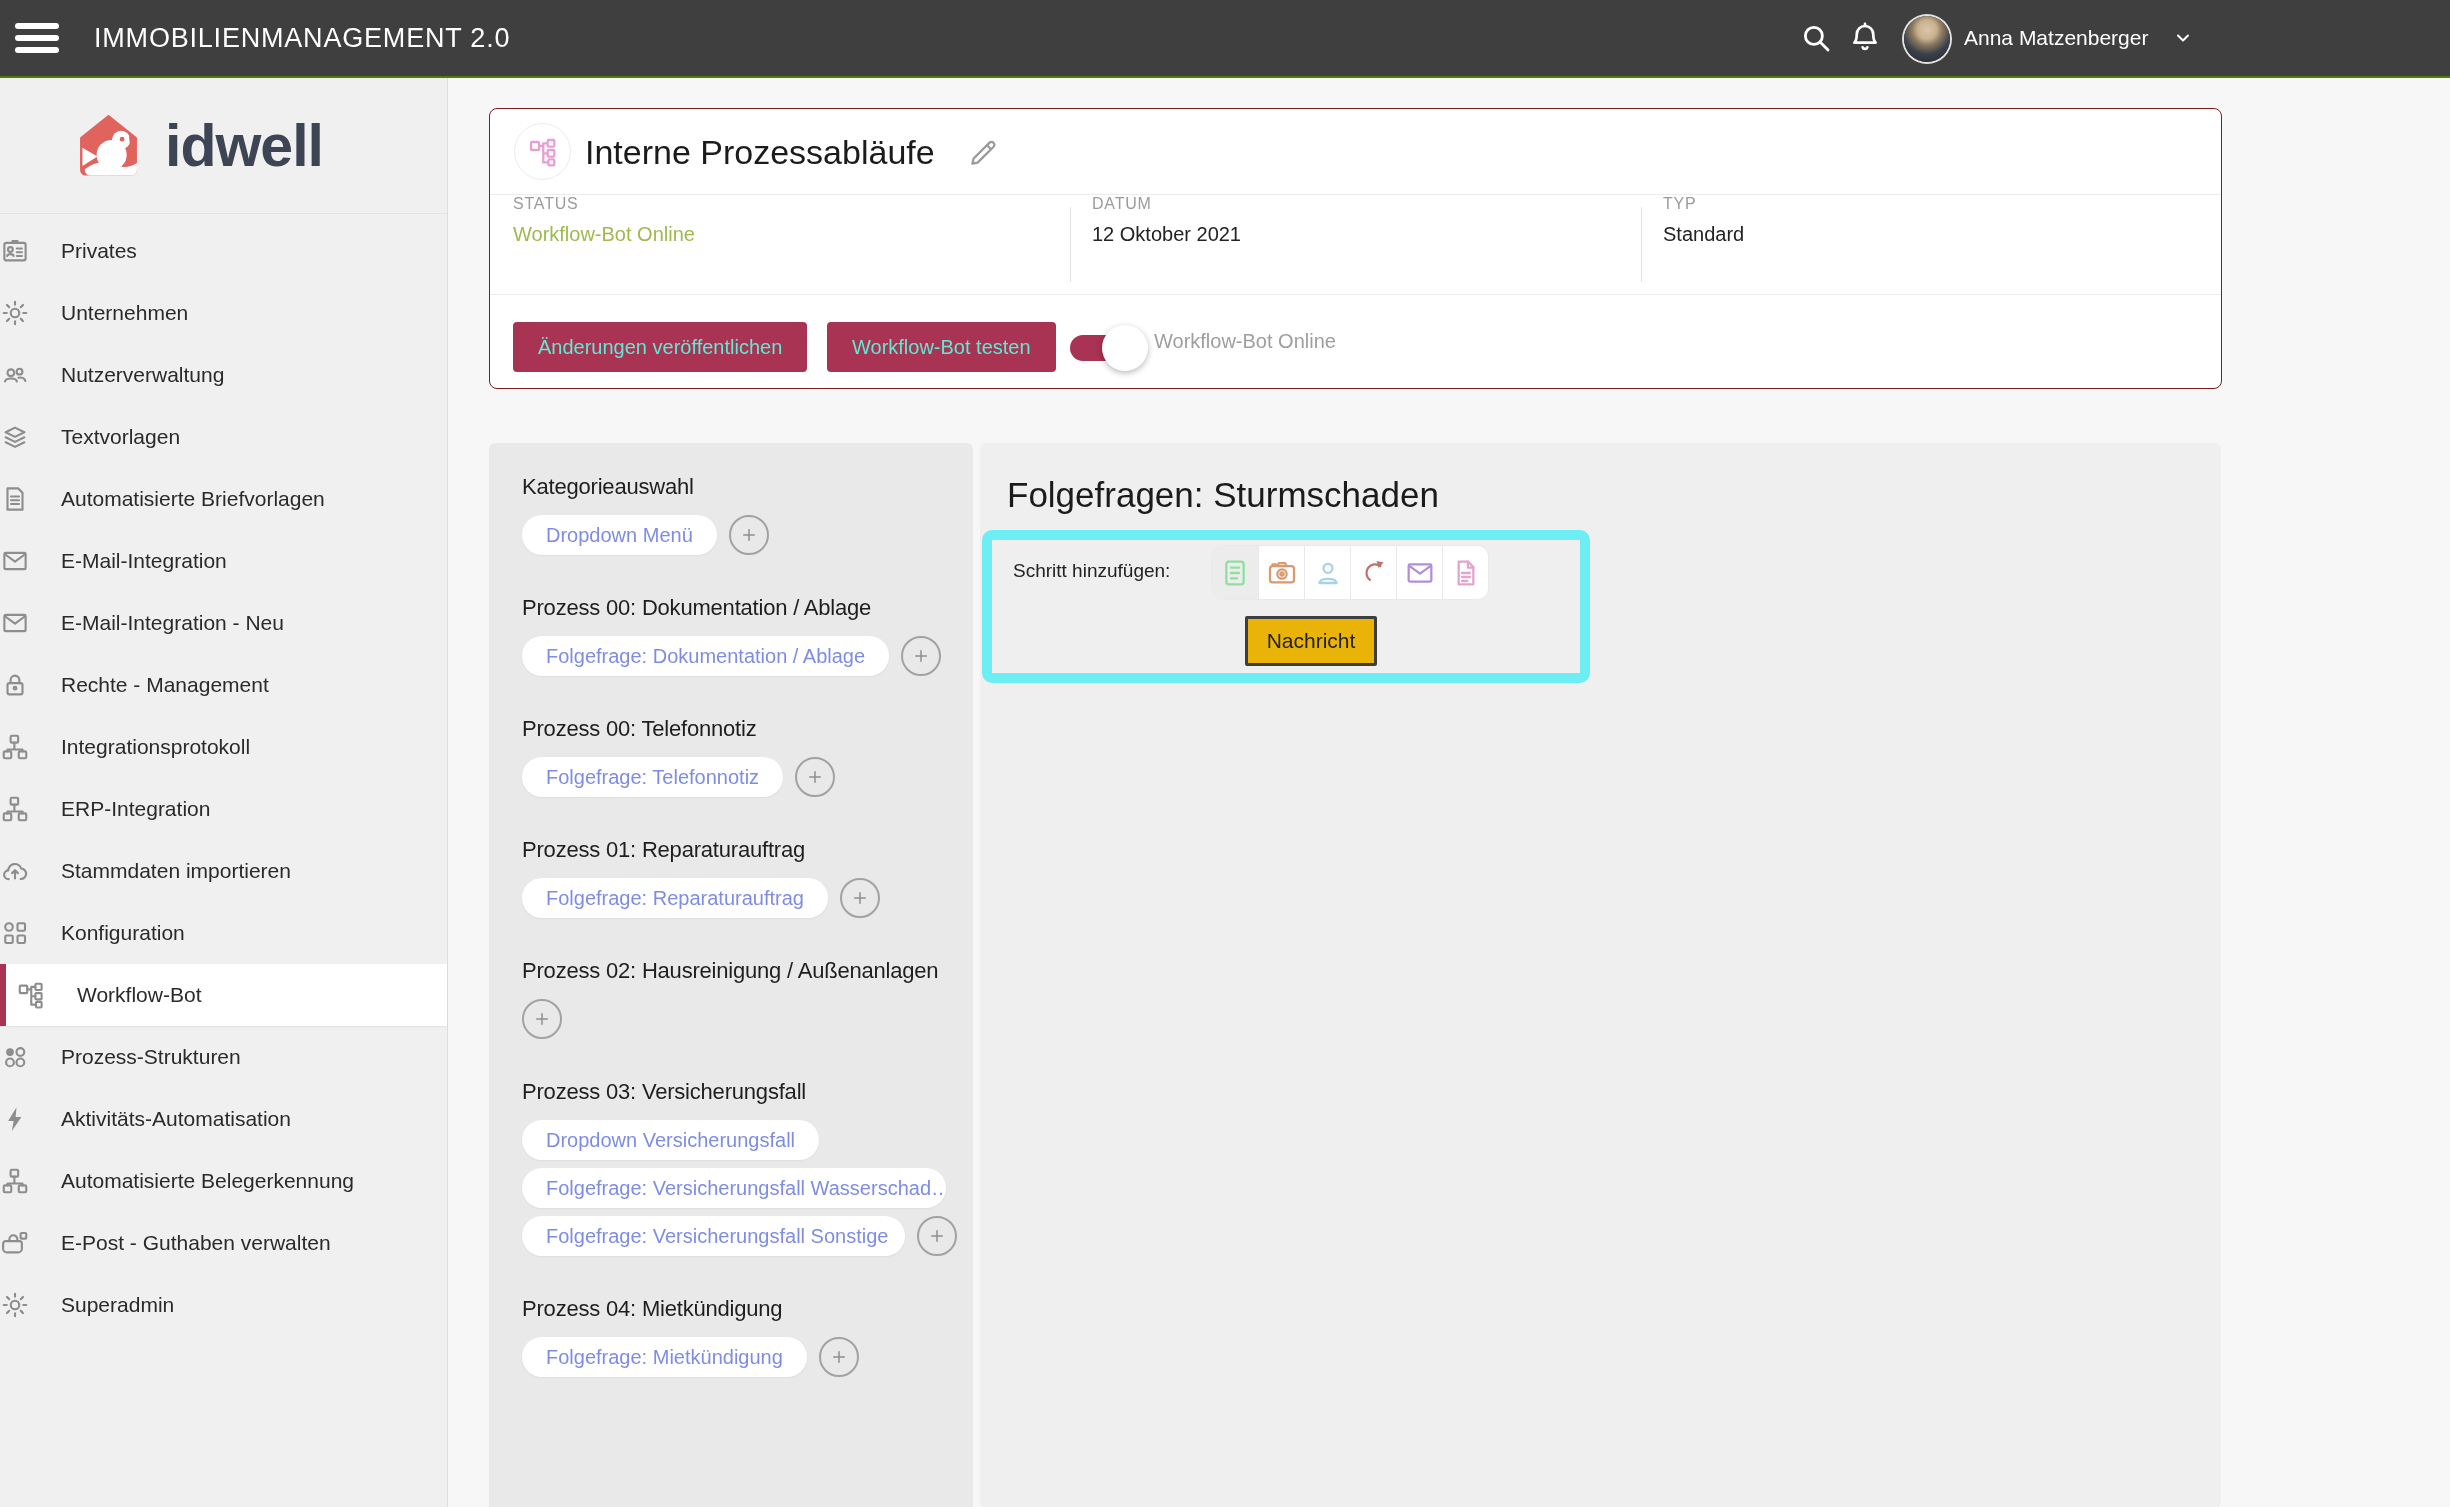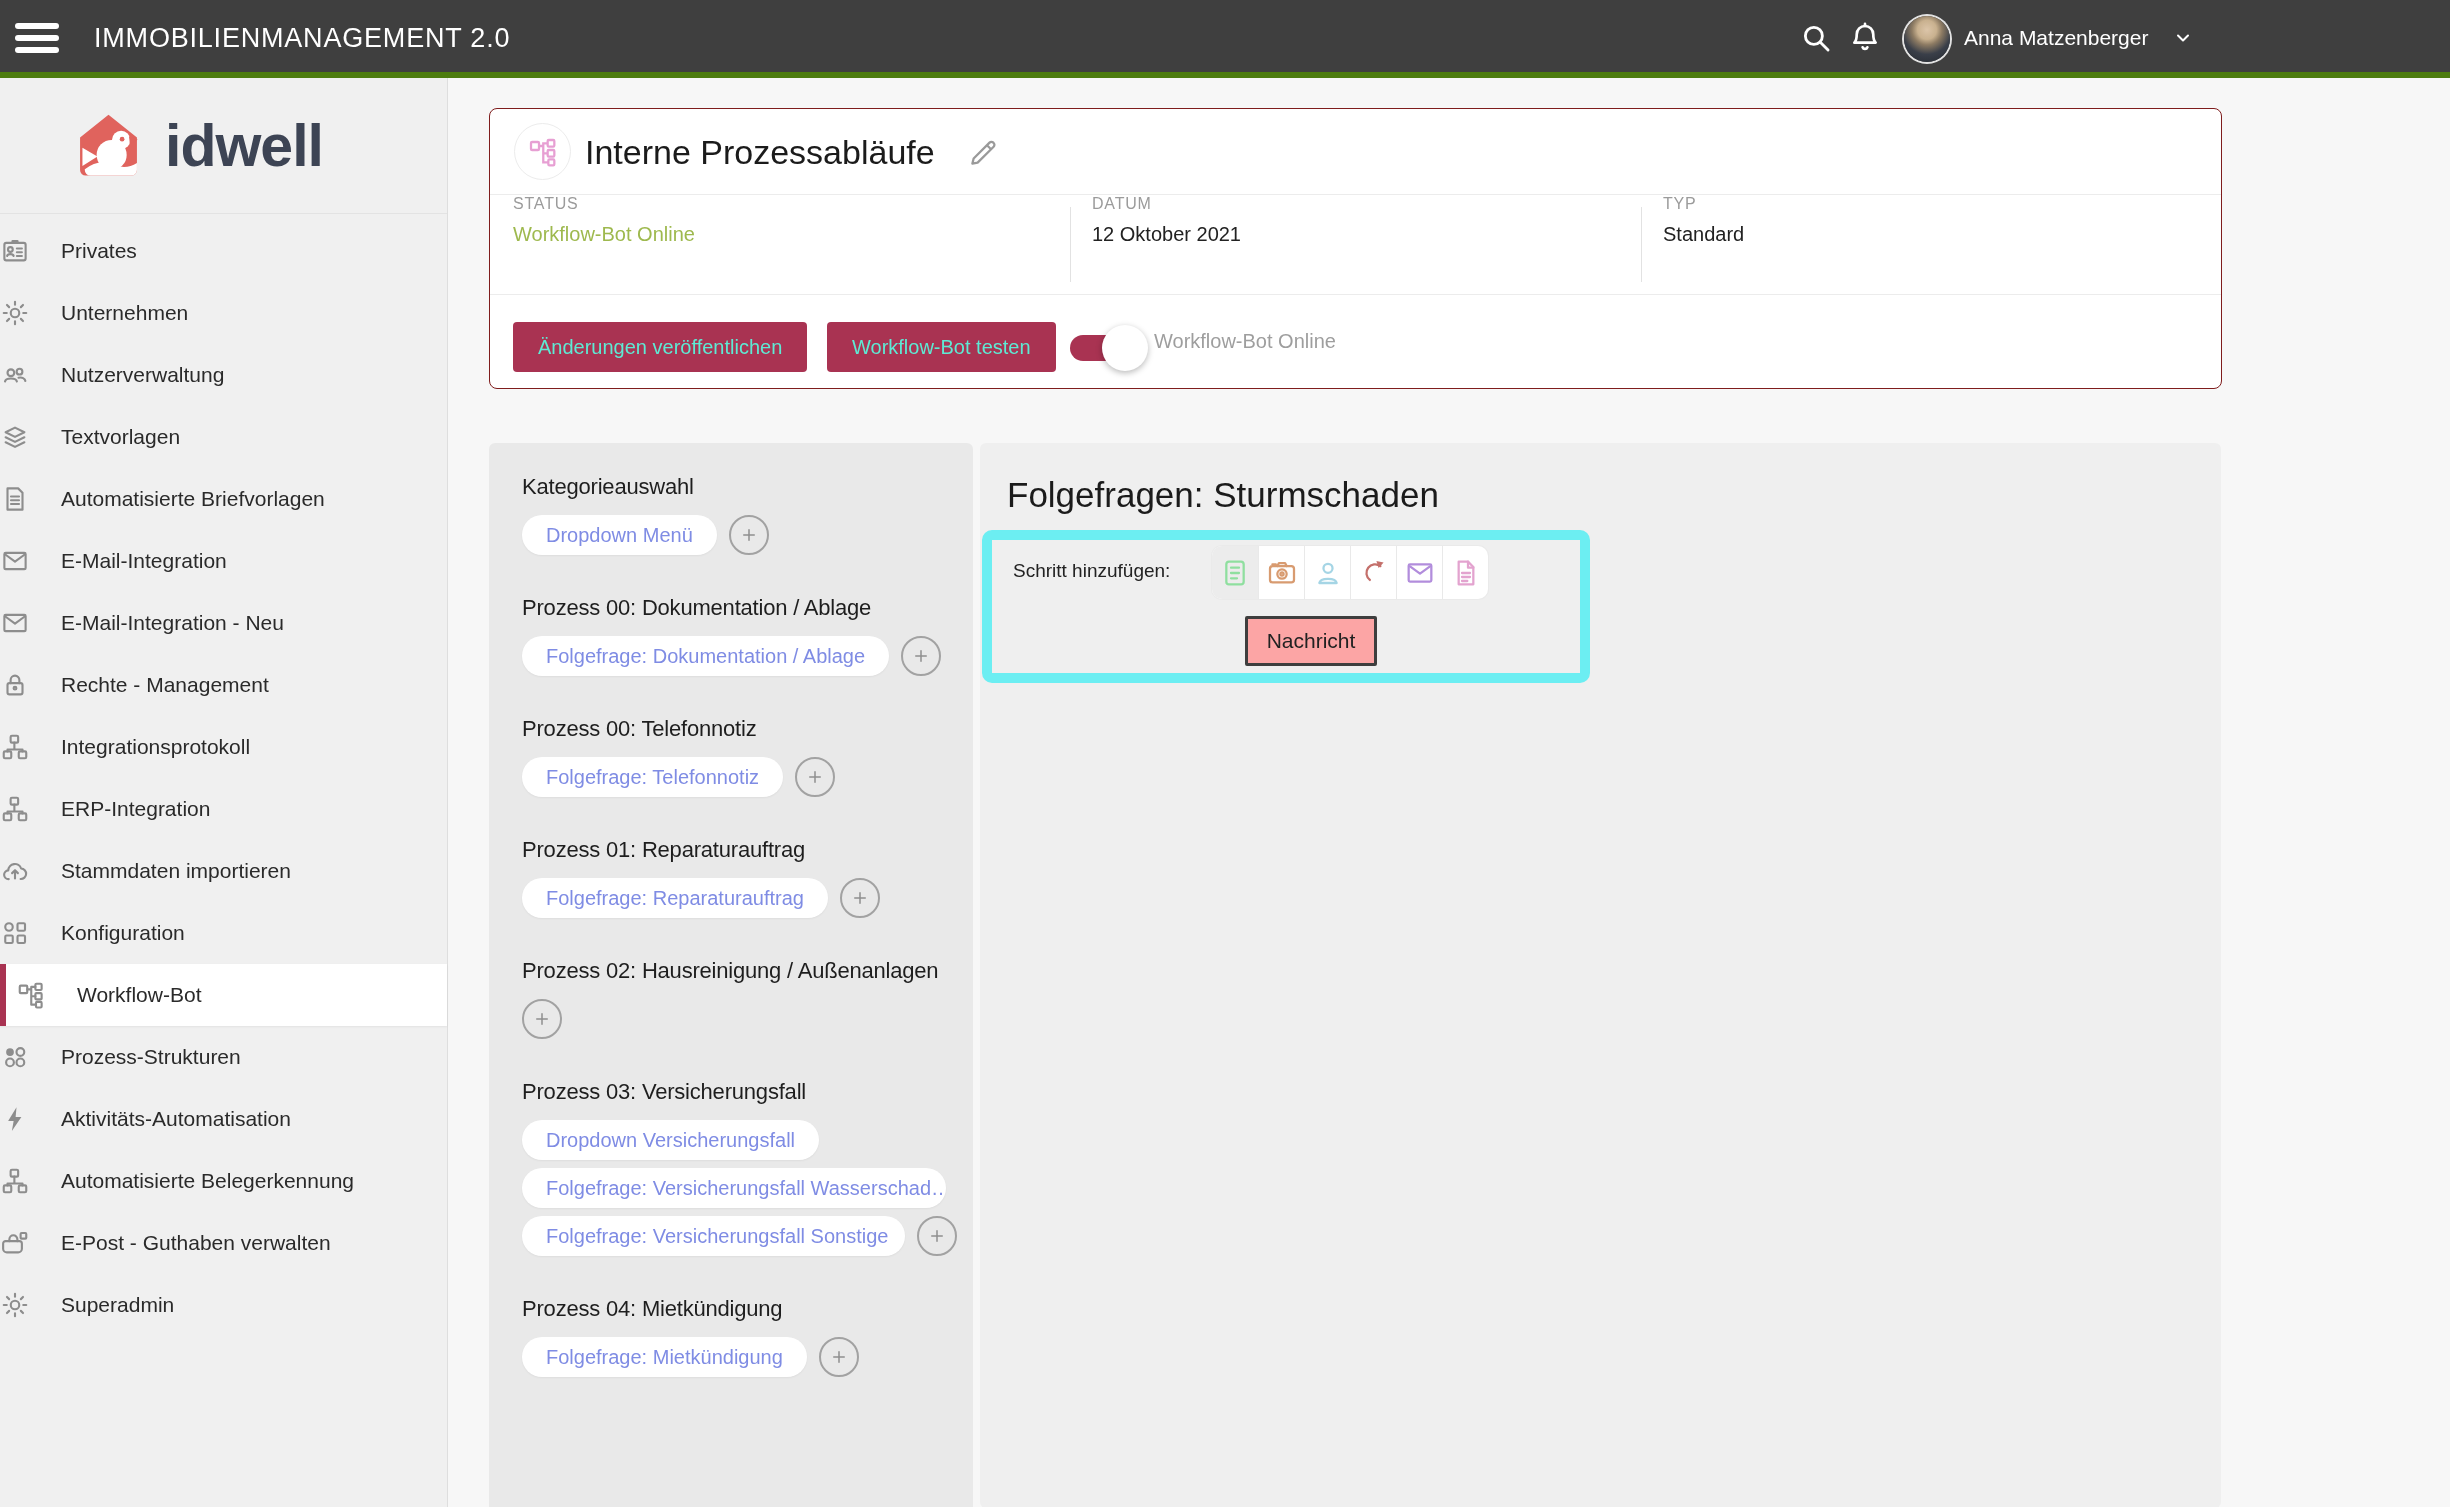--- a/index.html
+++ b/index.html
@@ -5,21 +5,21 @@
   :root{
     --topbar:#3f3f3f; --accent:#a93352; --green:#9eb94e; --chip:#7f8ce4;
     --cyan:#6ceef2; --icon-gray:#8d8d8d; --logo-coral:#e0635d; --logo-text:#3d4454;
   }
   *{margin:0;padding:0;box-sizing:border-box;}
   html,body{width:2450px;height:1508px;overflow:hidden;}
   body{font-family:"Liberation Sans","DejaVu Sans",sans-serif;background:#f7f7f7;position:relative;color:#1d1d1d;}
   svg{display:block;}
 
   
-  .topbar{position:absolute;left:0;top:0;width:2450px;height:78px;background:var(--topbar);border-bottom:6px solid #4d7c0f;z-index:10;}
+  .topbar{position:absolute;left:0;top:0;width:2450px;height:78px;background:var(--topbar);border-bottom:2px solid #4d7c0f;z-index:10;}
   .hamburger{position:absolute;left:15px;top:23px;width:44px;cursor:pointer;}
   .hamburger span{display:block;width:44px;height:6px;background:#fff;border-radius:3px;margin-bottom:6px;}
   .topbar-title{position:absolute;left:94px;top:0;height:76px;line-height:76px;color:#fff;font-size:27px;letter-spacing:0.8px;}
   .tb-icon{position:absolute;top:0;height:76px;display:flex;align-items:center;color:#fff;cursor:pointer;}
   .tb-search{left:1799px;} .tb-bell{left:1847px;}
   .avatar{position:absolute;left:1904px;top:16px;width:46px;height:46px;border-radius:50%;
     background:radial-gradient(circle at 50% 30%,#dcc5a9 0%,#c9b18f 24%,#8d7b63 38%,#3a3f49 62%,#23272e 100%);
     box-shadow:0 0 0 2px rgba(255,255,255,.85);cursor:pointer;}
   .user-name{position:absolute;left:1964px;top:0;height:76px;line-height:76px;color:#fff;font-size:21px;cursor:pointer;}
   .tb-chevron{left:2173px;}
@@ -63,21 +63,21 @@
   .plus-btn.lone{margin-left:0;}
 
   .right-panel{position:absolute;left:980px;top:443px;width:1241px;height:1065px;background:#efefef;border-radius:6px;}
   .rp-title{position:absolute;left:27px;top:32px;font-size:35px;color:#1b1b1b;}
   .cyan-box{position:absolute;left:2px;top:87px;width:608px;height:153px;border:10px solid var(--cyan);border-radius:10px;}
   .step-label{position:absolute;left:21px;top:0;height:61px;line-height:61px;font-size:19px;color:#222;}
   .step-bar{position:absolute;left:220px;top:6px;height:53px;display:flex;background:#fff;border-radius:10px;overflow:hidden;box-shadow:0 0 0 1px #eaeaea;}
   .step-cell{width:46px;display:flex;align-items:center;justify-content:center;cursor:pointer;}
   .step-cell + .step-cell{border-left:1px solid #e9e9e9;}
   .step-cell:first-child{background:#ececec;}
-  .msg-btn{position:absolute;left:253px;top:76px;width:132px;height:50px;background:#fca5a5;border:3px solid #3e3e3e;border-radius:2px;font-size:21px;color:#222;font-family:inherit;cursor:pointer;}
+  .msg-btn{position:absolute;left:253px;top:76px;width:132px;height:50px;background:#eab308;border:3px solid #3e3e3e;border-radius:2px;font-size:21px;color:#222;font-family:inherit;cursor:pointer;}
 </style>
 </head>
 <body>
 
 <header class="topbar">
   <div class="hamburger">
       <span></span>
       <span></span>
       <span></span>
     </div>

